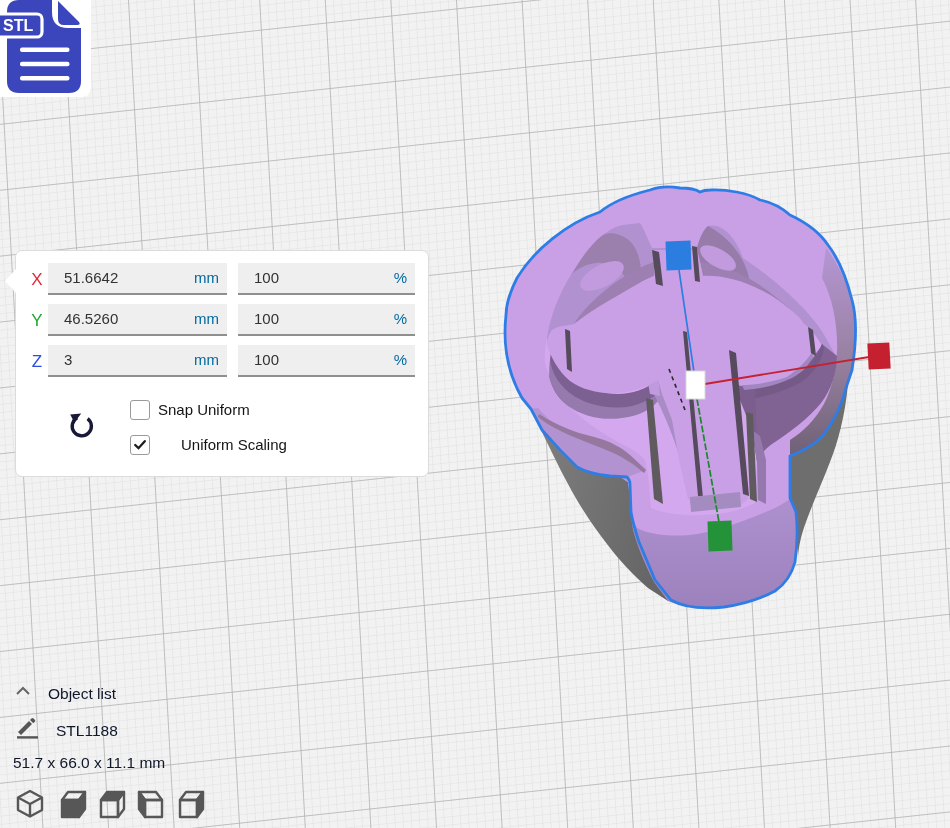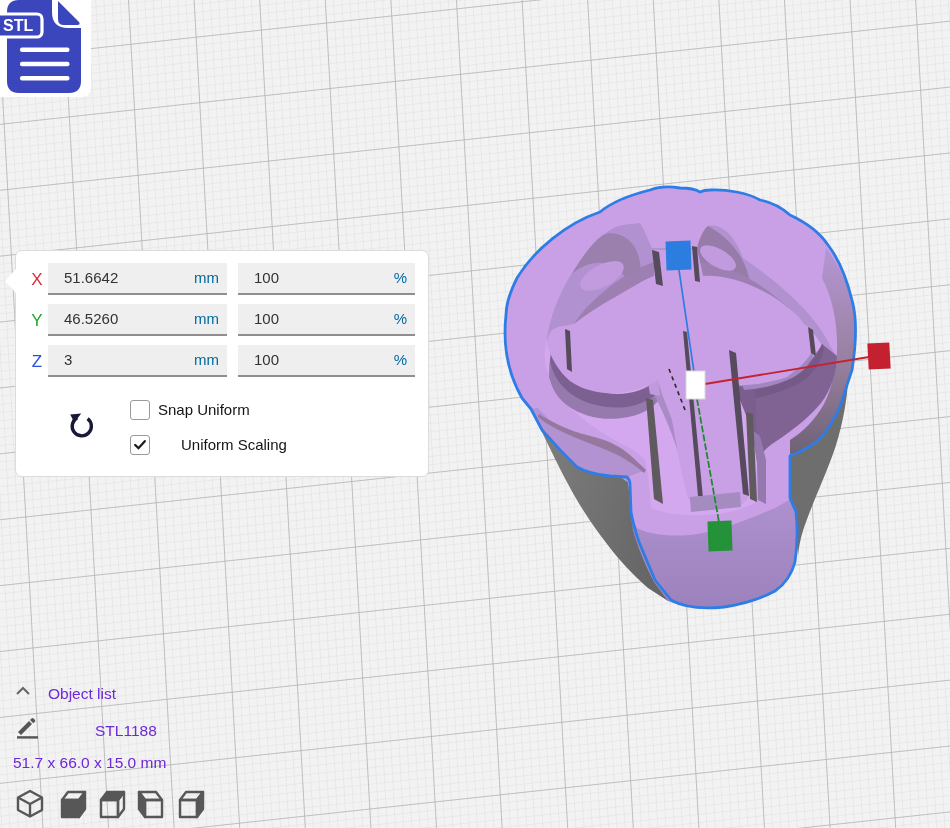--- a/index.html
+++ b/index.html
@@ -6,21 +6,21 @@
 body{width:950px;height:828px;overflow:hidden;position:relative;font-family:"Liberation Sans",sans-serif;background:#f2f2f2;}
 #stage{position:absolute;left:0;top:0;width:950px;height:651px;}
 .panel{position:absolute;left:15px;top:250px;width:412px;height:225px;background:#fff;border:1px solid #dcdcdc;border-radius:7px;}
 .notch{position:absolute;left:-11px;top:18px;width:0;height:0;border-top:12px solid transparent;border-bottom:12px solid transparent;border-right:11px solid #fff;}
 .axlab{position:absolute;width:16px;text-align:center;font-size:17px;}
 .fld{position:absolute;height:30px;background:#efefef;border-bottom:2px solid #8f8f8f;font-size:15px;color:#333;}
 .fld .v{position:absolute;left:16px;top:6px;}
 .fld .u{position:absolute;right:8px;top:6px;color:#0369a1;}
 .cb{position:absolute;width:18px;height:18px;background:#fff;border:1px solid #9a9a9a;border-radius:3px;}
 .cblab{position:absolute;font-size:15px;color:#141414;}
-.btxt{position:absolute;color:#6d28d9;font-size:15px;}
+.btxt{position:absolute;color:#0f172a;font-size:15px;}
 </style>
 </head>
 <body>
 <div id="stage">
 
 <svg width="950" height="828" style="position:absolute;left:0;top:0">
   <defs>
     <pattern id="fine" width="8.2" height="8.2" patternUnits="userSpaceOnUse" patternTransform="matrix(0.994,-0.108,0.055,0.9985,0,58)">
       <rect width="8.2" height="8.2" fill="#f2f2f2"></rect>
       <path d="M0,0H8.2M0,0V8.2" stroke="#dfdfdf" stroke-width="1" fill="none"></path>
@@ -271,22 +271,22 @@
 </div>
 
 <svg width="20" height="14" style="position:absolute;left:15px;top:684px" viewBox="0 0 20 14">
   <path d="M2,10 L8,4 L14,10" fill="none" stroke="#666" stroke-width="2"></path>
 </svg>
 <div class="btxt" style="left:48px;top:685px;font-size:15.5px;">Object list</div>
 <svg width="24" height="22" style="position:absolute;left:15px;top:717px" viewBox="0 0 24 22">
   <path d="M3,15 L14,4 L17,7 L6,18 Z M15,3 L16.5,1.5 Q17.5,0.5 18.5,1.5 L19.8,2.8 Q20.8,3.8 19.8,4.8 L18.3,6.3 Z" fill="#555"></path>
   <rect x="2" y="19.2" width="21" height="2.4" fill="#555"></rect>
 </svg>
-<div class="btxt" style="left:56px;top:722px;font-size:15.5px;margin-left:39px;">STL1188</div>
-<div class="btxt" style="left:13px;top:754px;font-size:15.5px;">51.7 x 66.0 x 15.0 mm</div>
+<div class="btxt" style="left:56px;top:722px;font-size:15.5px;">STL1188</div>
+<div class="btxt" style="left:13px;top:754px;font-size:15.5px;">51.7 x 66.0 x 11.1 mm</div>
 
 <svg width="210" height="40" style="position:absolute;left:14px;top:788px" viewBox="0 0 210 40">
   <g stroke="#575757" stroke-width="2.4" fill="none" stroke-linejoin="round">
 
     <path d="M16,3 L28,9.5 L28,22 L16,28.5 L4,22 L4,9.5 Z M4,9.5 L16,16 L28,9.5 M16,16 L16,28.5"></path>
 
     <g transform="translate(43,0)">
       <path d="M5,12 L11,4 L28,4 L22,12 Z"></path>
       <path d="M5,12 L22,12 L22,29 L5,29 Z" fill="#575757"></path>
       <path d="M22,12 L28,4 L28,21 L22,29 Z" fill="#575757"></path>

